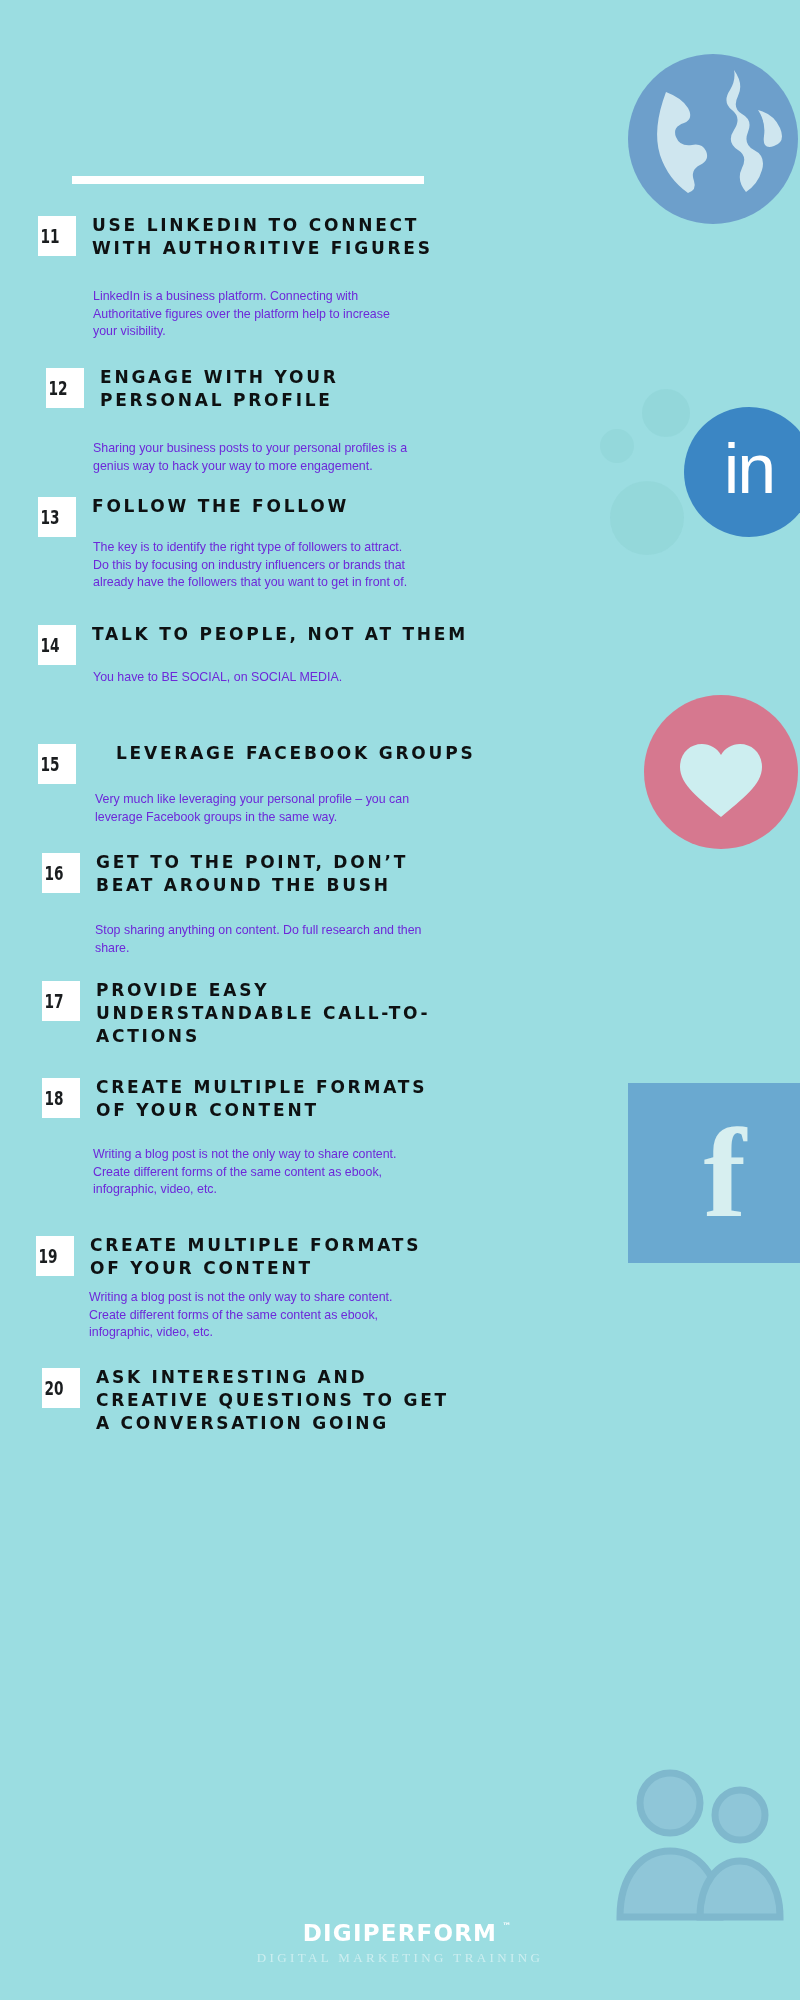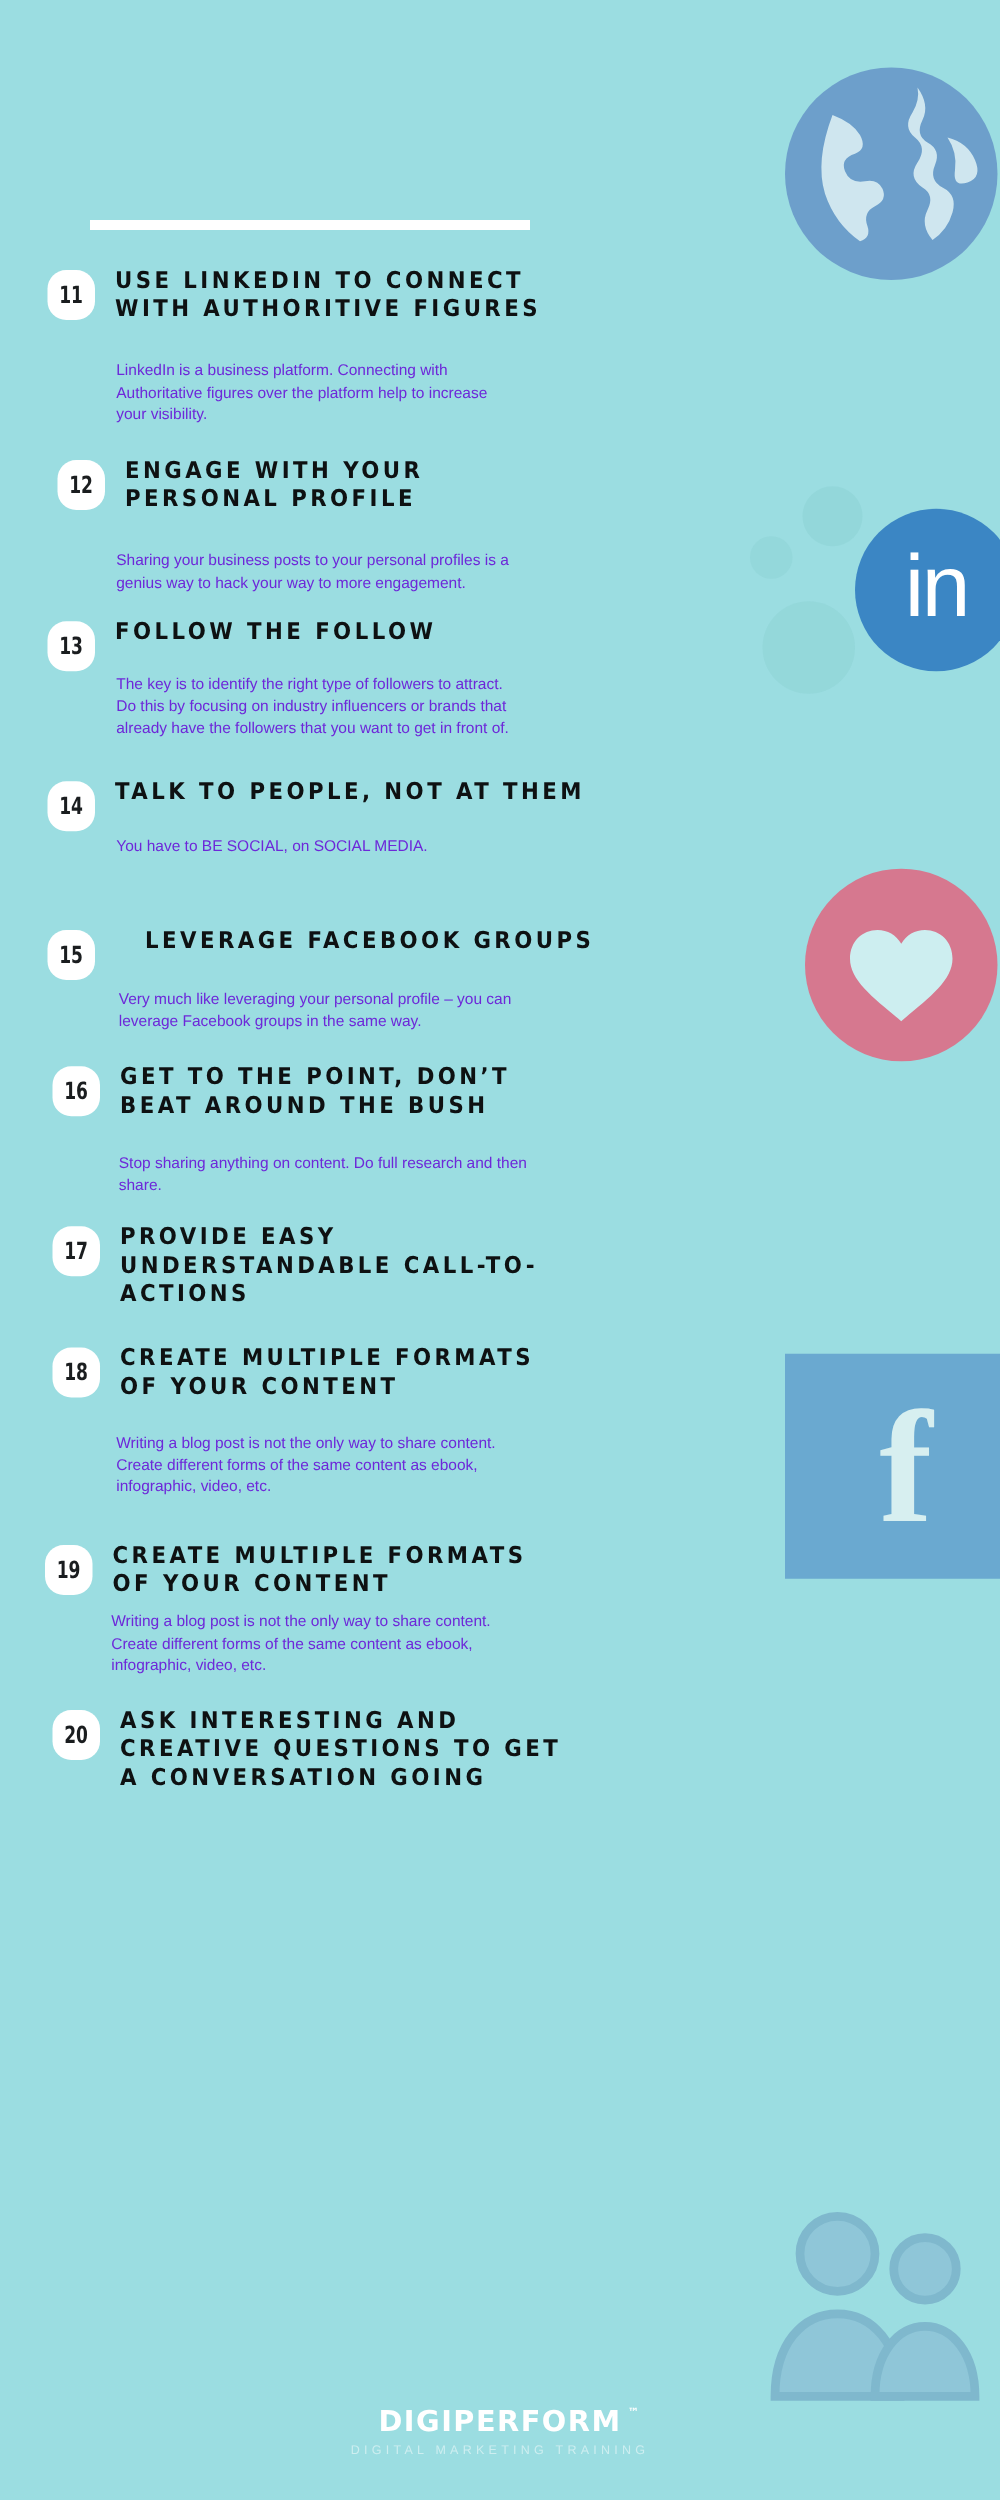--- a/index.html
+++ b/index.html
@@ -42,23 +42,22 @@
     letter-spacing:-0.2px;color:#111416;text-transform:uppercase;
     white-space:pre-line;
   }
   .rule{position:absolute;left:72px;top:176px;width:352px;height:8px;background:#ffffff;}
 
   
   .list{position:absolute;left:0;top:214px;width:800px;}
   .row{position:relative;display:flex;align-items:flex-start;}
   .numbox{
     flex:0 0 auto;width:38px;height:40px;background:#ffffff;
-    display:flex;align-items:center;justify-content:center;
+    display:flex;align-items:center;justify-content:flex-start;
     margin-top:2px;
-    border-radius:15px;
   }
   .numbox span{
     font-family:"DejaVu Sans Condensed","Liberation Sans Narrow","Liberation Sans",sans-serif;
     font-weight:700;font-size:19px;color:#1a1d1f;letter-spacing:0px;
     transform:scaleX(.80);display:inline-block;
   }
   .htext{
     margin-left:16px;
     font-family:"DejaVu Sans","Liberation Sans",sans-serif;
     font-weight:700;font-size:18.5px;line-height:1.24;
@@ -95,22 +94,22 @@
   
   .logo{position:absolute;left:0;bottom:34px;width:800px;text-align:center;}
   .logo-main{
     font-family:"DejaVu Sans","Liberation Sans",sans-serif;
     font-weight:700;font-size:23px;letter-spacing:1.2px;color:#ffffff;
     display:inline-block;position:relative;
   }
   .logo-main .tm{position:absolute;right:-14px;top:1px;font-size:9px;letter-spacing:0;font-weight:700;}
   .logo-sub{
     margin-top:4px;
-    font-family:Liberation Sans, sans-serif;
-    font-weight:400;font-size:10px;letter-spacing:3.4px;color:#cdeef0;text-transform:uppercase;
+    font-family:Liberation Serif, serif;
+    font-weight:400;font-size:13px;letter-spacing:3.4px;color:#cdeef0;text-transform:uppercase;
   }
 </style>
 </head>
 <body>
 
 <div class="canvas">
 
   <div class="art globe">
     <svg width="210" height="210" viewBox="0 0 210 210">
       <circle cx="105" cy="105" r="85" fill="#6d9fcb"></circle>

